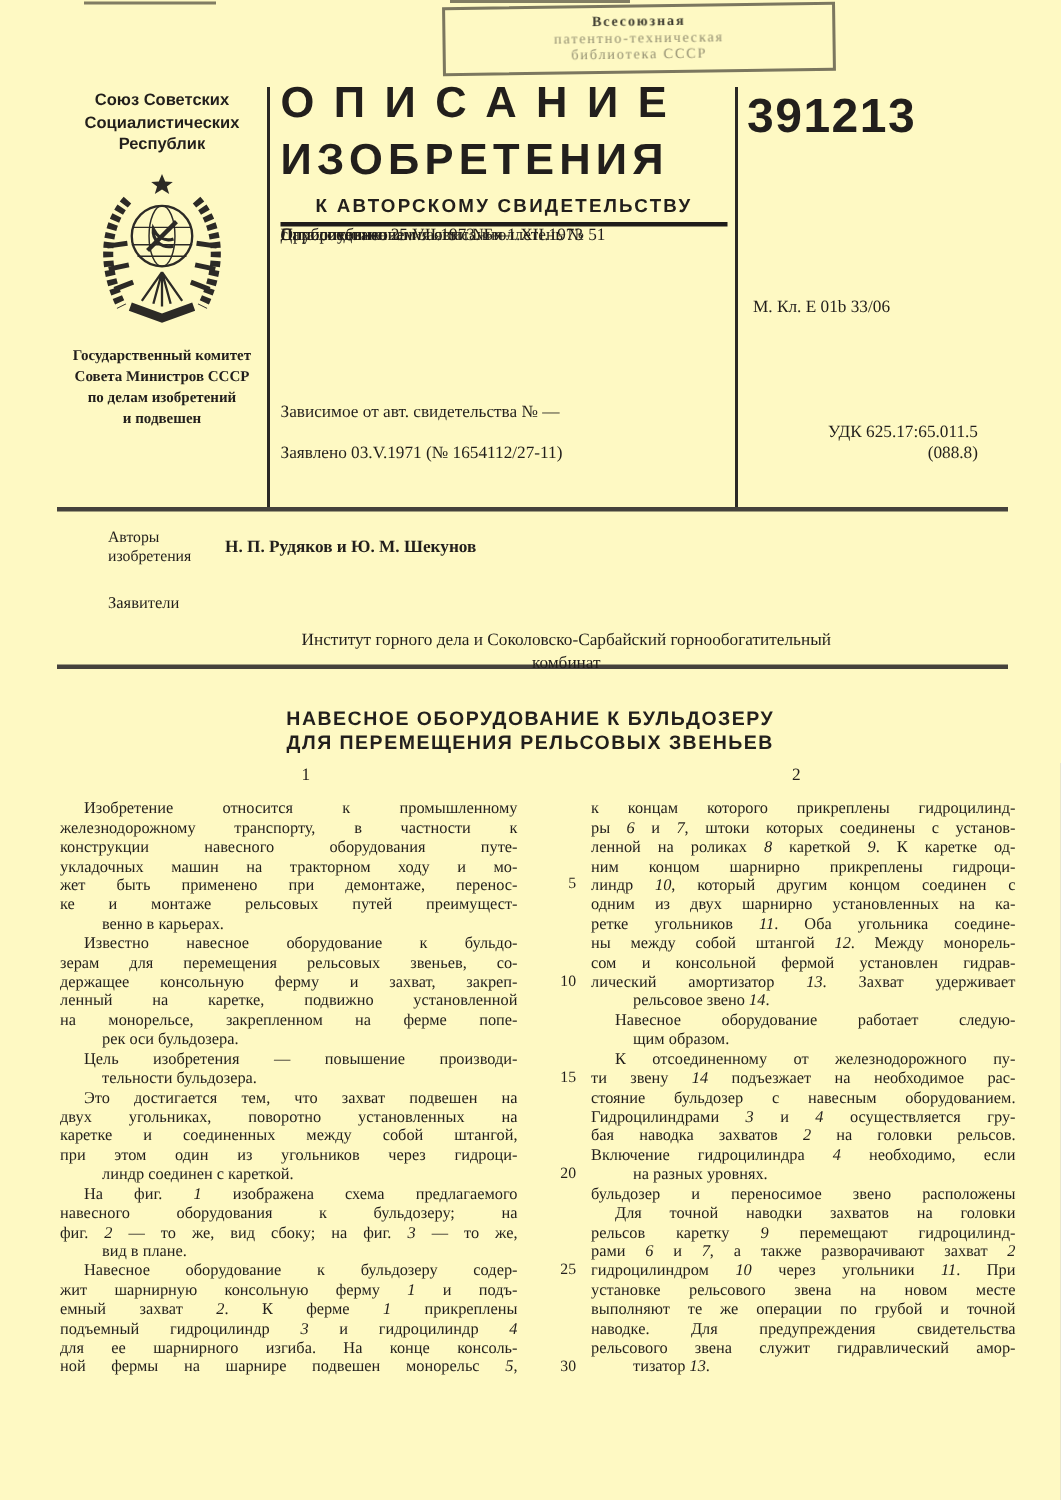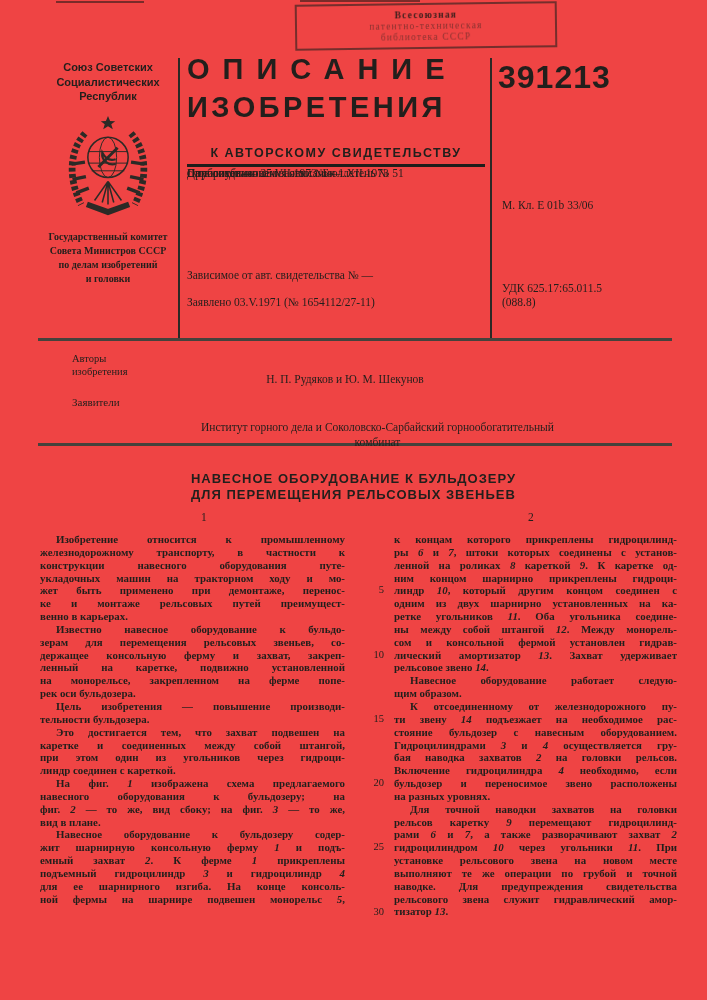--- a/index.html
+++ b/index.html
@@ -1,18 +1,18 @@
 <!DOCTYPE html>
 <html><head>
 <meta charset="utf-8">
 <style>
   html,body{margin:0;padding:0;background:#d8d5cf;}
   .page{
     position:relative;width:707px;height:1000px;margin:0 auto;
-    background:#ef4444;color:#221f1c;overflow:hidden;
+    background:#fef9c3;color:#221f1c;overflow:hidden;
     font-family:"Liberation Serif",serif;
   }
   .abs{position:absolute;}
   
   .edge-mark{background:rgba(25,23,20,.55);}
   
   .stamp{
     left:295px;top:3px;width:258px;height:42px;
     border:2px solid rgba(35,32,28,.6);
     transform:rotate(-0.8deg);
@@ -24,60 +24,60 @@
   .hdr-left{left:40px;top:60px;width:136px;text-align:center;}
   .country{font-family:"Liberation Sans",sans-serif;font-weight:bold;font-size:11px;line-height:14.5px;}
   .emblem-wrap{margin-top:10px;}
   .committee{font-family:Liberation Serif, serif;font-weight:bold;font-size:10px;line-height:14px;margin-top:8px;}
   .vrule{width:2px;background:#2b2925;top:58px;height:280px;}
   .vrule.v1{left:178px;}
   .vrule.v2{left:490px;}
   .hdr-center{left:187px;top:50px;width:298px;}
   .doc-title-1{font-family:"Liberation Sans",sans-serif;font-weight:bold;font-size:29px;letter-spacing:13px;white-space:nowrap;line-height:38px;}
   .doc-title-2{font-family:"Liberation Sans",sans-serif;font-weight:bold;font-size:29px;letter-spacing:3.5px;white-space:nowrap;line-height:38px;}
-  .doc-subtitle{font-family:"Liberation Sans",sans-serif;font-weight:bold;font-size:12.5px;letter-spacing:1.5px;text-align:center;margin-top:20px;white-space:nowrap;}
+  .doc-subtitle{font-family:"Liberation Sans",sans-serif;font-weight:bold;font-size:12.5px;letter-spacing:1.5px;text-align:center;margin-top:4px;white-space:nowrap;}
   .subtitle-rule{height:3px;background:#1f1d1a;margin-top:4px;width:298px;}
   .field{position:absolute;left:0;font-size:11.5px;white-space:nowrap;}
   .field:nth-of-type(1){top:108px;}
   .field:nth-of-type(2){top:136px;}
   .field:nth-of-type(3){top:164px;}
   .field:nth-of-type(4){top:191px;}
   .field:nth-of-type(5){top:219px;}
   .field:nth-of-type(6){top:246px;}
   .hdr-right{left:498px;top:60px;width:185px;}
   .patent-number{font-family:"Liberation Sans",sans-serif;font-weight:bold;font-size:32px;letter-spacing:1px;line-height:34px;}
   .class-line{position:absolute;top:139px;left:4px;font-size:11.5px;white-space:nowrap;}
-  .udk{position:absolute;top:221px;left:4px;font-size:11.5px;text-align:left;width:150px;line-height:14px;}
+  .udk{position:absolute;top:221px;left:4px;font-size:11.5px;text-align:right;width:150px;line-height:14px;}
   .hrule{left:38px;width:634px;height:3px;background:#45423c;}
   .hrule.h1{top:338px;}
   .hrule.h2{top:443px;}
   
   .auth-label{left:72px;top:352px;font-size:10.5px;line-height:13px;}
-  .auth-names{left:150px;top:373px;width:390px;text-align:center;font-weight:normal;font-size:11.5px;}
+  .auth-names{left:150px;top:359px;width:390px;font-weight:bold;font-size:11.5px;}
   .appl-label{left:72px;top:396px;font-size:11px;}
   .appl-value{left:105px;top:420px;width:545px;text-align:center;font-weight:normal;font-size:11.5px;line-height:14.5px;}
   
   .inv-title{left:0;width:707px;text-align:center;font-family:"Liberation Sans",sans-serif;font-weight:bold;font-size:13px;letter-spacing:1px;}
   .inv-title.t1{top:471px;}
   .inv-title.t2{top:487px;}
   .colmark{font-size:11.5px;}
   .colmark.c1{left:201px;top:511px;}
   .colmark.c2{left:528px;top:511px;}
   
-  .bodycol{top:533px;font-weight:bold;}
+  .bodycol{top:533px;}
   .bodycol.left{left:40px;width:305px;}
   .bodycol.right{left:394px;width:283px;}
   .gutter{left:350px;top:533px;width:36px;}
   .gutter-num{position:absolute;right:2px;font-size:10.5px;line-height:12.85px;}
   .bline{
     font-size:10.9px;line-height:12.85px;height:12.85px;
     text-align:justify;text-align-last:justify;white-space:normal;
   }
   .bline.pstart{text-indent:16px;}
-  .bline.pend{text-align-last:left;}
+  .bline.pend{text-align-last:left;margin-left:28px;}
   .bline i{font-style:italic;}
 </style>
 </head>
 <body>
 
 <div class="page">
 
   <div class="abs edge-mark" style="left:56px;top:1px;width:88px;height:2px;"></div>
   <div class="abs edge-mark" style="left:300px;top:0;width:120px;height:2px;"></div>
 
@@ -116,21 +116,21 @@
           <path d="M50 70 L36 90 M50 70 L44 92 M50 70 L50 94 M50 70 L56 92 M50 70 L64 90" stroke-width="1.6"></path>
 
           <path d="M28 94 L50 102 L72 94" stroke-width="6"></path>
         </g>
       </svg>
     </div>
     <div class="committee">
       <div>Государственный комитет</div>
       <div>Совета Министров СССР</div>
       <div>по делам изобретений</div>
-      <div>и головки</div>
+      <div>и подвешен</div>
     </div>
   </div>
 
   <div class="abs vrule v1"></div>
   <div class="abs vrule v2"></div>
 
   <div class="abs hdr-center">
     <div class="doc-title-1">ОПИСАНИЕ</div>
     <div class="doc-title-2">ИЗОБРЕТЕНИЯ</div>
     <div class="doc-subtitle">К АВТОРСКОМУ СВИДЕТЕЛЬСТВУ</div>
@@ -182,20 +182,21 @@
       <div class="bline pend">венно в карьерах.</div>
       <div class="bline pstart">Известно навесное оборудование к бульдо-</div>
       <div class="bline">зерам для перемещения рельсовых звеньев, со-</div>
       <div class="bline">держащее консольную ферму и захват, закреп-</div>
       <div class="bline">ленный на каретке, подвижно установленной</div>
       <div class="bline">на монорельсе, закрепленном на ферме попе-</div>
       <div class="bline pend">рек оси бульдозера.</div>
       <div class="bline pstart">Цель изобретения — повышение производи-</div>
       <div class="bline pend">тельности бульдозера.</div>
       <div class="bline pstart">Это достигается тем, что захват подвешен на</div>
+      <div class="bline">двух угольниках, поворотно установленных на</div>
       <div class="bline">каретке и соединенных между собой штангой,</div>
       <div class="bline">при этом один из угольников через гидроци-</div>
       <div class="bline pend">линдр соединен с кареткой.</div>
       <div class="bline pstart">На фиг. <i>1</i> изображена схема предлагаемого</div>
       <div class="bline">навесного оборудования к бульдозеру; на</div>
       <div class="bline">фиг. <i>2</i> — то же, вид сбоку; на фиг. <i>3</i> — то же,</div>
       <div class="bline pend">вид в плане.</div>
       <div class="bline pstart">Навесное оборудование к бульдозеру содер-</div>
       <div class="bline">жит шарнирную консольную ферму <i>1</i> и подъ-</div>
       <div class="bline">емный захват <i>2</i>. К ферме <i>1</i> прикреплены</div>
@@ -224,22 +225,22 @@
       <div class="bline">лический амортизатор <i>13</i>. Захват удерживает</div>
       <div class="bline pend">рельсовое звено <i>14</i>.</div>
       <div class="bline pstart">Навесное оборудование работает следую-</div>
       <div class="bline pend">щим образом.</div>
       <div class="bline pstart">К отсоединенному от железнодорожного пу-</div>
       <div class="bline">ти звену <i>14</i> подъезжает на необходимое рас-</div>
       <div class="bline">стояние бульдозер с навесным оборудованием.</div>
       <div class="bline">Гидроцилиндрами <i>3</i> и <i>4</i> осуществляется гру-</div>
       <div class="bline">бая наводка захватов <i>2</i> на головки рельсов.</div>
       <div class="bline">Включение гидроцилиндра <i>4</i> необходимо, если</div>
+      <div class="bline pend">на разных уровнях.</div>
       <div class="bline">бульдозер и переносимое звено расположены</div>
-      <div class="bline pend">на разных уровнях.</div>
       <div class="bline pstart">Для точной наводки захватов на головки</div>
       <div class="bline">рельсов каретку <i>9</i> перемещают гидроцилинд-</div>
       <div class="bline">рами <i>6</i> и <i>7</i>, а также разворачивают захват <i>2</i></div>
       <div class="bline">гидроцилиндром <i>10</i> через угольники <i>11</i>. При</div>
       <div class="bline">установке рельсового звена на новом месте</div>
       <div class="bline">выполняют те же операции по грубой и точной</div>
       <div class="bline">наводке. Для предупреждения свидетельства</div>
       <div class="bline">рельсового звена служит гидравлический амор-</div>
       <div class="bline pend">тизатор <i>13</i>.</div>
     </div>

